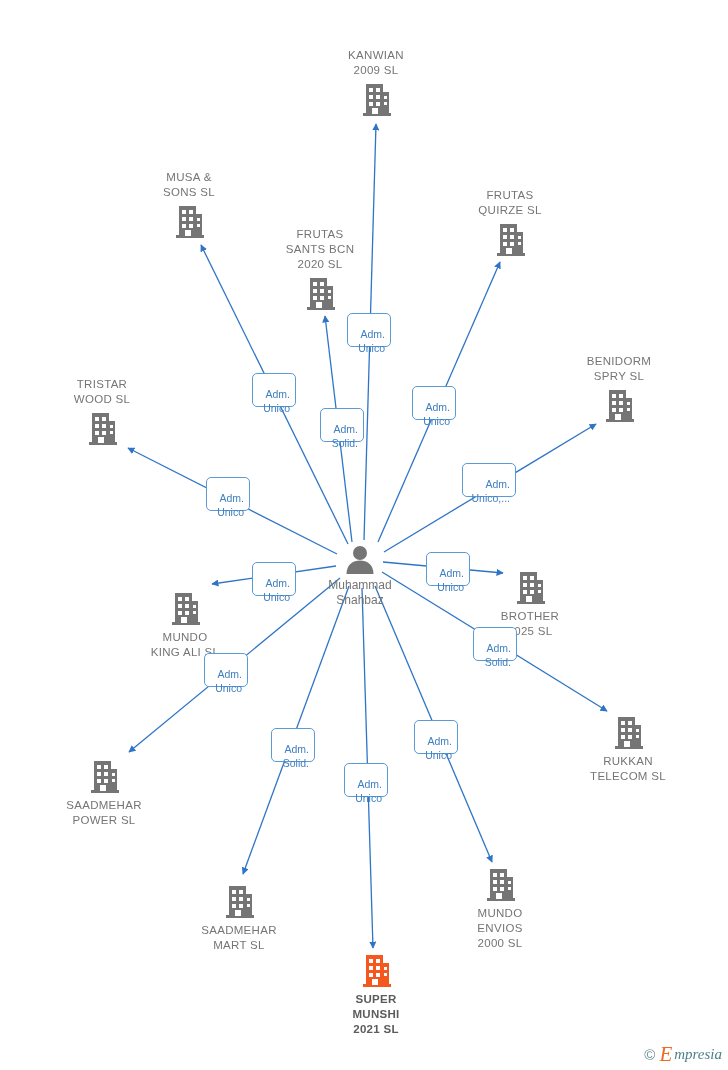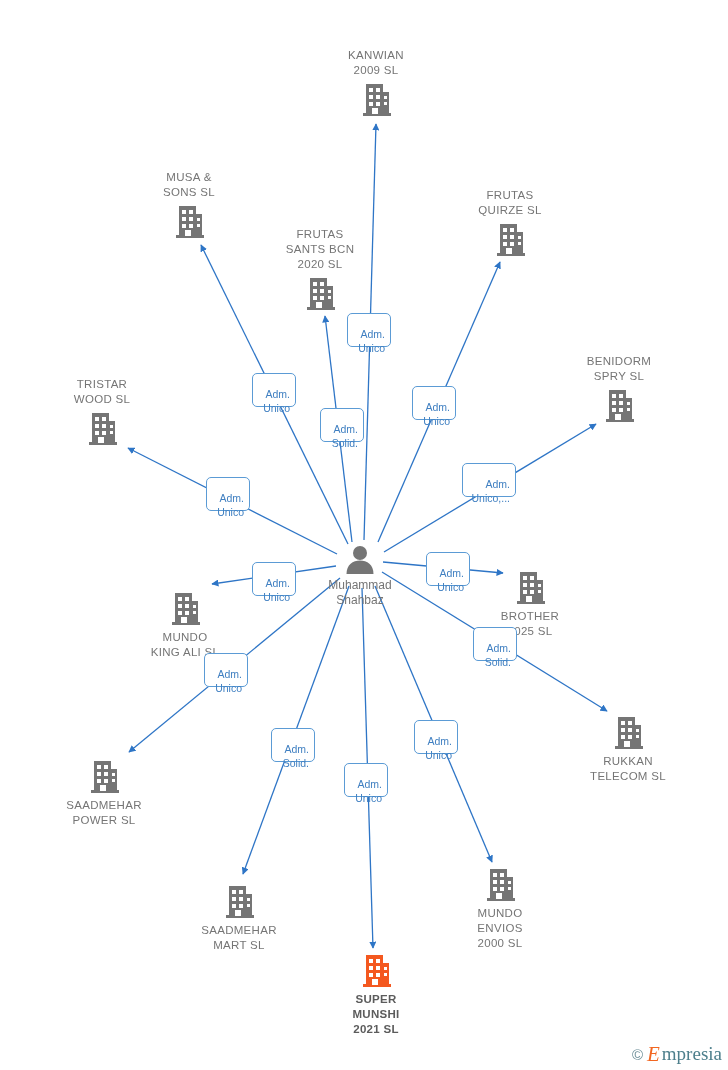--- a/index.html
+++ b/index.html
@@ -62,21 +62,21 @@
     display:flex;align-items:center;gap:4px;
     font-size:17px;
   }
   #watermark .cmark{color:#6d8f99;font-size:15px;}
   #watermark .wm-e{
     color:#f26722;font-family:"Liberation Serif","DejaVu Serif",serif;
     font-style:italic;font-size:21px;line-height:20px;
   }
   #watermark .wm-rest{
     color:#4d7f8c;font-family:"Liberation Serif","DejaVu Serif",serif;
-    font-size:19px;line-height:20px;margin-left:-2px;
+    font-style:italic;font-size:15px;line-height:20px;margin-left:-2px;
   }
 </style>
 </head>
 <body>
 
 <div id="graph">
 
   <svg class="edges" viewBox="0 0 728 1070" xmlns="http://www.w3.org/2000/svg">
     <defs>
       <marker id="arrow" viewBox="0 0 10 10" refX="9" refY="5" markerWidth="5.5" markerHeight="5.5" orient="auto-start-reverse">

